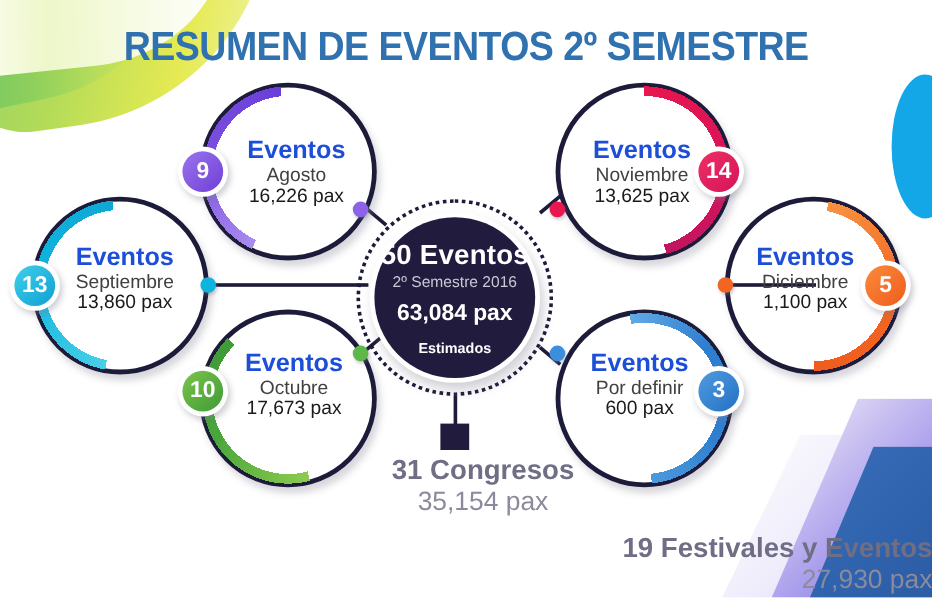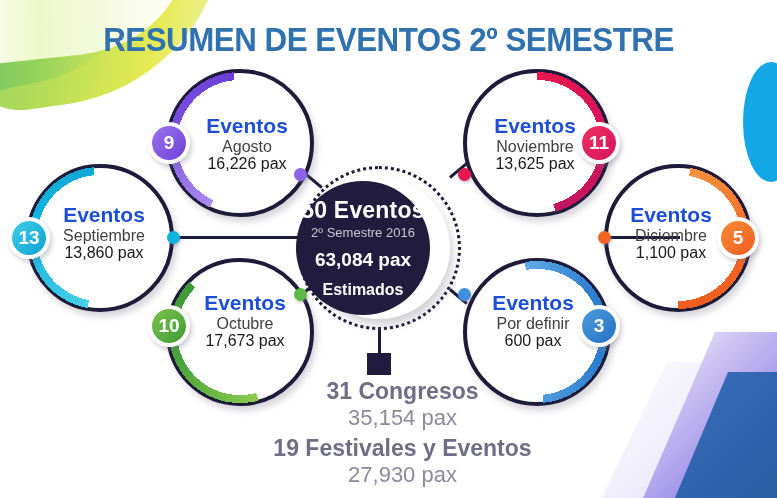--- a/index.html
+++ b/index.html
@@ -107,40 +107,40 @@
     border-radius:50%;
     border:3px dotted #1d1b3a;
     box-sizing:border-box;
   }
   .center-halo{
     position:absolute;left:308px;top:177px;width:142px;height:142px;
     border-radius:50%;background:#fff;
     box-shadow:3px 6px 9px rgba(120,120,140,.35);
   }
   .center-disc{
-    position:absolute;left:296px;top:181px;width:134px;height:134px;
+    position:absolute;left:312px;top:181px;width:134px;height:134px;
     border-radius:50%;
     background:#211c3d;
     display:flex;flex-direction:column;align-items:center;justify-content:center;
     color:#fff;
   }
   .c-big{font-size:23px;font-weight:bold;letter-spacing:.2px;}
   .c-sub{font-size:13px;color:#c9c7d4;margin-top:1px;}
   .c-pax{font-size:19px;font-weight:bold;margin-top:9px;}
-  .c-est{font-size:16px;font-weight:bold;margin-top:10px;}
+  .c-est{font-size:12px;font-weight:bold;margin-top:10px;}
 
   .stem{position:absolute;left:378px;top:330px;width:3px;height:26px;background:#1d1b3a;}
   .stem-sq{position:absolute;left:367px;top:353px;width:24px;height:22px;background:#211c3d;}
 
   
   .footer{position:absolute;left:0;right:0;top:378px;text-align:center;}
   .f-row{margin-bottom:2px;padding-left:28px;}
   .f-bold{font-size:23px;font-weight:bold;color:#6f6e85;}
   .f-sub{font-size:22px;color:#8b8a9d;}
-  .f-row2{margin-top:4px;}
+  .f-row2{margin-top:12px;text-align:right;}
 </style>
 </head>
 <body>
 
 <div class="stage">
 
   <div class="deco deco-tl-1"></div>
   <div class="deco deco-tl-2"></div>
   <div class="deco deco-tl-3"></div>
   <div class="deco deco-cyan-dot"></div>
@@ -221,21 +221,21 @@
       <div class="ring-arc" style="background:conic-gradient(from 0deg,#e8174f 0deg,#d4145a 95deg,#c01560 165deg,rgba(0,0,0,0) 165deg 360deg);
                -webkit-mask:radial-gradient(circle, rgba(0,0,0,0) 0 63px, #000 63px 71px, rgba(0,0,0,0) 71px);
                mask:radial-gradient(circle, rgba(0,0,0,0) 0 63px, #000 63px 71px, rgba(0,0,0,0) 71px);"></div>
     </div>
     <div class="node-label" style="left:476px;top:114px;width:118px;">
       <div class="lab-eventos">Eventos</div>
       <div class="lab-month">Noviembre</div>
       <div class="lab-pax">13,625 pax</div>
     </div>
     <div class="badge" style="left:578px;top:122px;">
-      <div class="badge-in" style="background:linear-gradient(135deg,#ef2f63,#d4145a);">11</div>
+      <div class="badge-in" style="background:linear-gradient(135deg,#ef2f63,#d4145a);">14</div>
     </div>
     <div class="dot" style="left:458px;top:168px;background:#e8174f;"></div>
   </div>
 
   <div class="node">
     <div class="ring-wrap" style="left:604px;top:164px;width:148px;height:148px;">
       <div class="ring-shadow"></div>
       <div class="ring-base"></div>
       <div class="ring-arc" style="background:conic-gradient(from 10deg,#f99240 0deg,#f26522 95deg,#ef5c1e 170deg,rgba(0,0,0,0) 170deg 360deg);
                -webkit-mask:radial-gradient(circle, rgba(0,0,0,0) 0 63px, #000 63px 71px, rgba(0,0,0,0) 71px);

